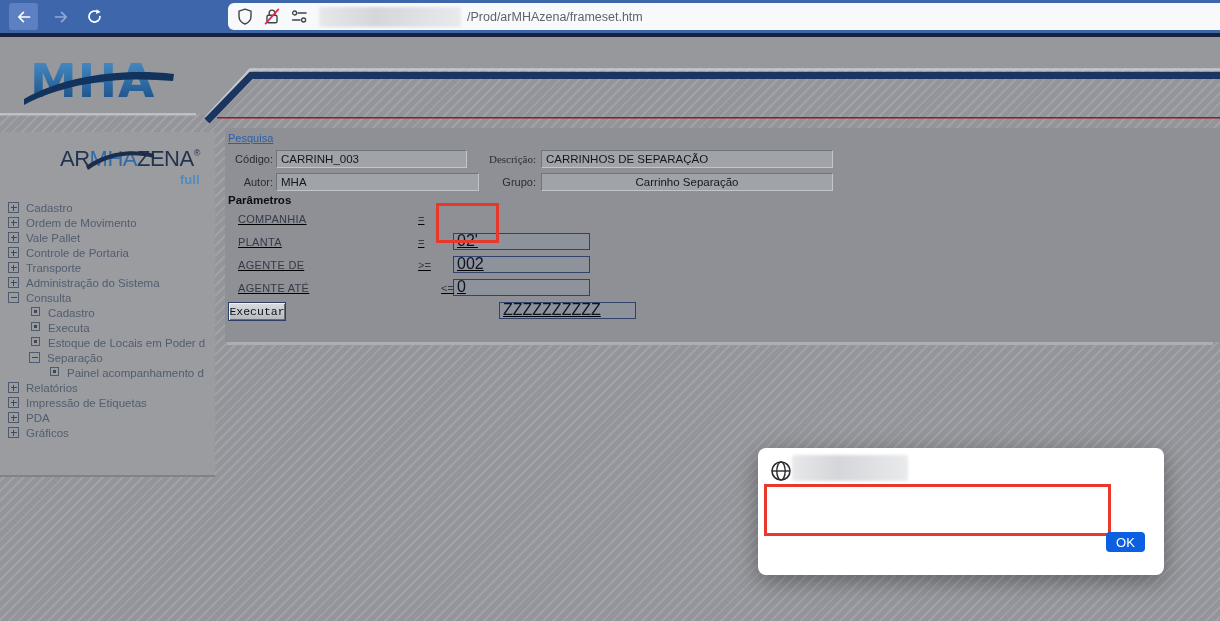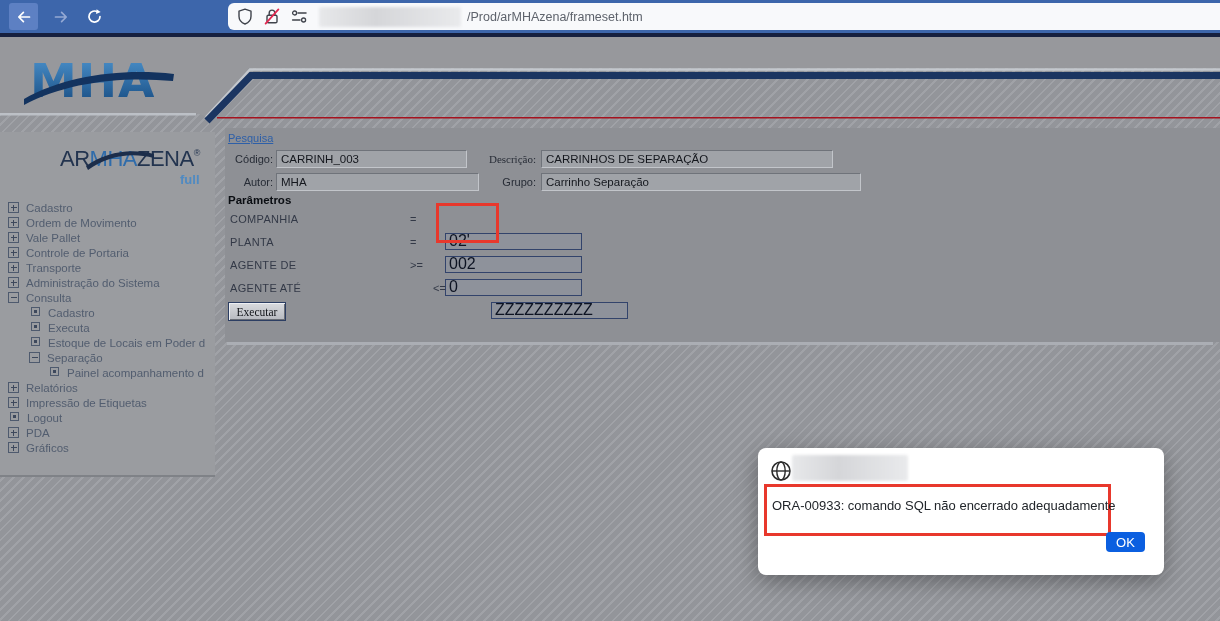--- a/index.html
+++ b/index.html
@@ -43,27 +43,27 @@
   .tbox.leaf::before{content:"";position:absolute;inset:2px;background:#3d485c;}
 
   
   .main{left:225px;top:128px;width:995px;height:214px;background:#8e9095;}
   .divider{left:227px;top:342px;width:986px;height:3px;background:#abaeb4;}
   .link{position:absolute;left:3px;top:4px;font-size:11px;color:#2d5fa8;text-decoration:underline;cursor:pointer;}
   .lbl{position:absolute;font-size:11px;color:#272c36;text-align:right;}
   .finput{position:absolute;background:#a0a3a8;border:1px solid #6f737a;border-right-color:#c2c5ca;border-bottom-color:#c2c5ca;
           font-size:11.5px;color:#14171d;padding:0 4px;box-sizing:border-box;font-family:inherit;height:18px;}
   .ptitle{position:absolute;left:3px;top:66px;font-size:11.5px;font-weight:bold;color:#0a0d12;}
-  .prow{position:absolute;left:5px;height:18px;display:flex;align-items:center;}
+  .prow{position:absolute;left:13px;height:18px;display:flex;align-items:center;text-decoration:underline;}
   .pname{width:180px;font-size:11px;color:#333947;letter-spacing:.3px;}
   .pop{width:35px;font-size:11px;color:#333947;}
   .pinput{background:#8e929b;border:1.5px solid #32436b;font-size:16px;color:#0d1322;padding:0 3px;width:137px;height:17px;box-sizing:border-box;font-family:inherit;margin-top:44px;}
   .exec-btn{position:absolute;left:3px;top:174px;width:58px;height:19px;background:linear-gradient(#d9dbdf,#b6b9bf);
             border:1px solid #2c3e63;box-shadow:inset 1px 1px 0 #eef0f3,inset -1px -1px 0 #696d75;
-            font-size:11.5px;color:#101318;font-family:Liberation Serif, serif;padding:0;cursor:pointer;}
+            font-size:11.5px;color:#101318;font-family:Liberation Mono, monospace;padding:0;cursor:pointer;}
 
   
   .hl{border:3px solid #e8382c;background:transparent;pointer-events:none;}
   .hl-companhia{left:436px;top:203px;width:57px;height:34px;}
 
   
   .dialog{left:758px;top:448px;width:406px;height:127px;background:#ffffff;border-radius:8px;
           box-shadow:0 6px 22px rgba(0,0,0,.35);}
   .dlg-globe{position:absolute;left:12px;top:12px;}
   .redact-title{position:absolute;left:34px;top:7px;width:116px;height:26px;}
@@ -199,24 +199,20 @@
       </div>
       <div class="mi lv1">
         <span class="tbox plus"></span>
         <span>Relatórios</span>
       </div>
       <div class="mi lv1">
         <span class="tbox plus"></span>
         <span>Impressão de Etiquetas</span>
       </div>
       <div class="mi lv1">
-        <span class="tbox leaf"></span>
-        <span>Logout</span>
-      </div>
-      <div class="mi lv1">
         <span class="tbox plus"></span>
         <span>PDA</span>
       </div>
       <div class="mi lv1">
         <span class="tbox plus"></span>
         <span>Gráficos</span>
       </div>
     </div>
 </div>
 
@@ -224,21 +220,21 @@
   <a class="link">Pesquisa</a>
 
   <span class="lbl" style="left:0;top:25px;width:48px;">Código:</span>
   <input class="finput" style="left: 51px; top: 22px; width: 191px;" readonly="" value="CARRINH_003">
   <span class="lbl" style="left:236px;top:25px;width:75px;font-family:Liberation Serif, serif;">Descrição:</span>
   <input class="finput" style="left: 316px; top: 22px; width: 292px;" readonly="" value="CARRINHOS DE SEPARAÇÃO">
 
   <span class="lbl" style="left:0;top:48px;width:48px;">Autor:</span>
   <input class="finput" style="left: 51px; top: 45px; width: 203px;" readonly="" value="MHA">
   <span class="lbl" style="left:236px;top:48px;width:75px;">Grupo:</span>
-  <input class="finput" style="left: 316px; top: 45px; width: 320px;" readonly="" value="Carrinho Separação">
+  <input class="finput" style="left: 316px; top: 45px; width: 292px; text-align: center;" readonly="" value="Carrinho Separação">
 
   <div class="ptitle">Parâmetros</div>
   <div id="params">
       <div class="prow" style="top: 82px;">
         <span class="pname">COMPANHIA</span>
         <span class="pop">=</span>
         <input class="pinput" value="02'" style="">
       </div>
       <div class="prow" style="top: 105px;">
         <span class="pname">PLANTA</span>
@@ -264,15 +260,14 @@
 <div class="abs hl hl-companhia"></div>
 
 <div class="abs dialog">
   <svg class="dlg-globe" width="22" height="22" viewBox="0 0 22 22">
     <circle cx="11" cy="11" r="9" stroke="#2b2b2b" stroke-width="1.6" fill="none"></circle>
     <ellipse cx="11" cy="11" rx="4.2" ry="9" stroke="#2b2b2b" stroke-width="1.4" fill="none"></ellipse>
     <line x1="2" y1="11" x2="20" y2="11" stroke="#2b2b2b" stroke-width="1.4"></line>
   </svg>
   <span class="redact redact-title"></span>
   <div class="hl dlg-hl"></div>
-  <div class="dlg-msg">ORA-00933: comando SQL não encerrado adequadamente</div>
   <button class="ok-btn">OK</button>
 </div>
 
 </body></html>

